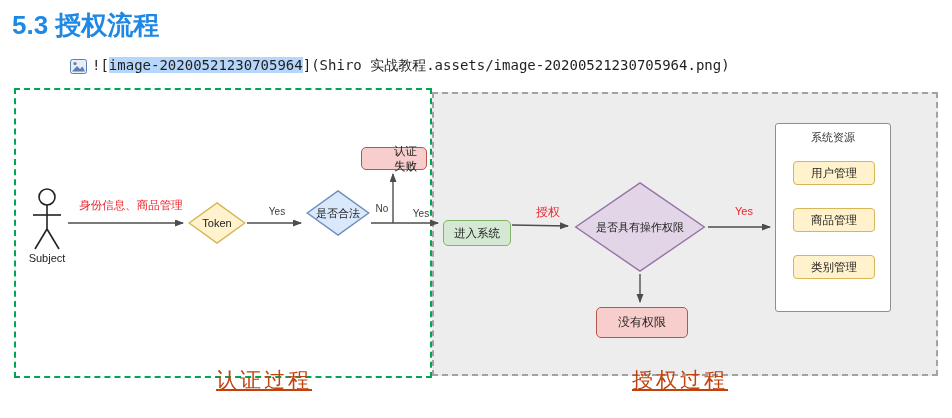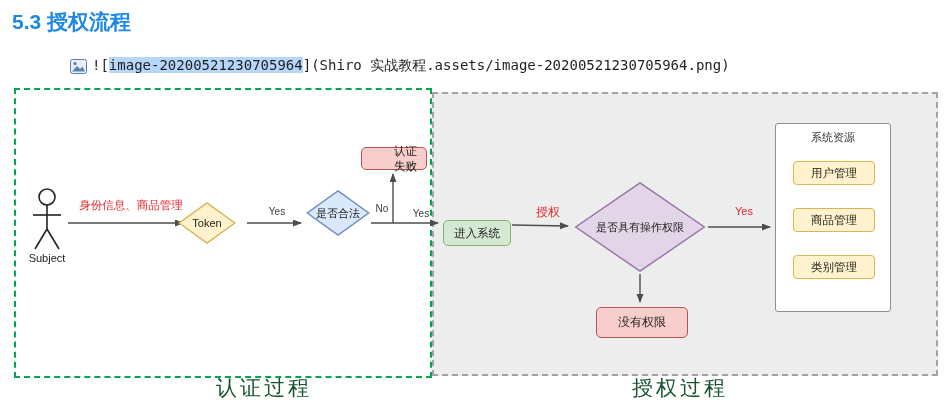--- a/index.html
+++ b/index.html
@@ -1,19 +1,19 @@
 <!DOCTYPE html>
 <html style="--heading: #1e88e5; --selection: #b6d6fb; --code_text: #1f1f1f; --red_label: #e8262d; --green_section_border: #00a651; --gray_section_border: #a3a3a3; --gray_section_bg: #ededed; --yellow_fill: #fff2cc; --yellow_border: #d6b656; --blue_fill: #dae8fc; --blue_border: #6c8ebf; --red_fill: #f8cecc; --red_border: #b85450; --green_fill: #d5e8d4; --green_border: #82b366; --purple_fill: #e1d5e7; --purple_border: #9673a6; --panel_border: #8f8f8f;"><head>
 <meta charset="utf-8">
 <style>
   *{margin:0;padding:0;box-sizing:border-box;}
   html,body{width:952px;height:418px;}
   body{background:#ffffff;font-family:"Liberation Sans",sans-serif;position:relative;overflow:hidden;color:#222;}
 
-  .heading{position:absolute;left:12px;top:8px;font-size:21px;font-weight:700;color:var(--heading);}
+  .heading{position:absolute;left:12px;top:8px;font-size:26px;font-weight:700;color:var(--heading);}
 
   .md-line{position:absolute;left:42px;top:57px;display:flex;align-items:center;gap:5px;padding-left:28px;}
   .img-icon{display:inline-flex;align-items:center;}
   .code{font-family:"DejaVu Sans Mono","Liberation Mono",monospace;font-size:14px;color:var(--code_text);white-space:pre;}
   .hl{background:var(--selection);}
 
   .diagram{position:absolute;left:14px;top:86px;width:924px;height:322px;}
   .auth-section{position:absolute;left:0;top:2px;width:418px;height:290px;border:2px dashed var(--green_section_border);background:#fff;}
   .authz-section{position:absolute;left:418px;top:6px;width:506px;height:284px;border:2px dashed var(--gray_section_border);background:var(--gray_section_bg);}
 
@@ -32,21 +32,21 @@
   .box.green{background:var(--green_fill);border-color:var(--green_border);}
   .box.yellow{background:var(--yellow_fill);border-color:var(--yellow_border);border-radius:4px;}
 
   .panel{position:absolute;left:761px;top:37px;width:116px;height:189px;background:#fff;border:1px solid var(--panel_border);border-radius:3px;}
   .panel-title{position:absolute;top:6px;left:0;right:0;text-align:center;font-size:11px;color:#333;}
 
   .small-label{position:absolute;font-size:10px;color:#3c3c3c;text-align:center;}
   .red-text{color:var(--red_label);}
   .cred-label{position:absolute;left:56px;top:112px;width:122px;font-size:11.5px;text-align:center;font-weight:500;}
   .actor-label{position:absolute;left:5px;top:166px;width:56px;text-align:center;font-size:11px;color:#222;}
-  .section-label{position:absolute;top:288px;width:200px;font-size:21px;color:#14532d;text-align:center;letter-spacing:3px;}
+  .section-label{position:absolute;top:280px;width:200px;font-size:21px;color:#c2410c;text-align:center;letter-spacing:3px;text-decoration:underline;}
 </style>
 </head>
 <body>
 
 <div class="page">
 
   <h1 class="heading">5.3 授权流程</h1>
 
   <div class="md-line">
     <span class="img-icon">
@@ -85,21 +85,21 @@
         <line x1="19" y1="129" x2="47" y2="129"></line>
         <line x1="33" y1="143" x2="21" y2="163"></line>
         <line x1="33" y1="143" x2="45" y2="163"></line>
       </g>
     </svg>
 
     <div class="actor-label">Subject</div>
 
     <div class="cred-label red-text">身份信息、商品管理</div>
 
-    <div class="shape diamond-yellow" style="left:164px;top:116px;width:58px;height:42px;">
+    <div class="shape diamond-yellow" style="left:174px;top:116px;width:58px;height:42px;">
       <svg viewBox="0 0 100 100" preserveAspectRatio="none">
           <polygon points="50,2 98,50 50,98 2,50"></polygon>
         </svg>
       <span class="lbl">Token</span>
     </div>
 
     <div class="small-label" style="left:248px;top:120px;width:30px;">Yes</div>
 
     <div class="shape diamond-blue" style="left:292px;top:104px;width:64px;height:46px;">
       <svg viewBox="0 0 100 100" preserveAspectRatio="none">

